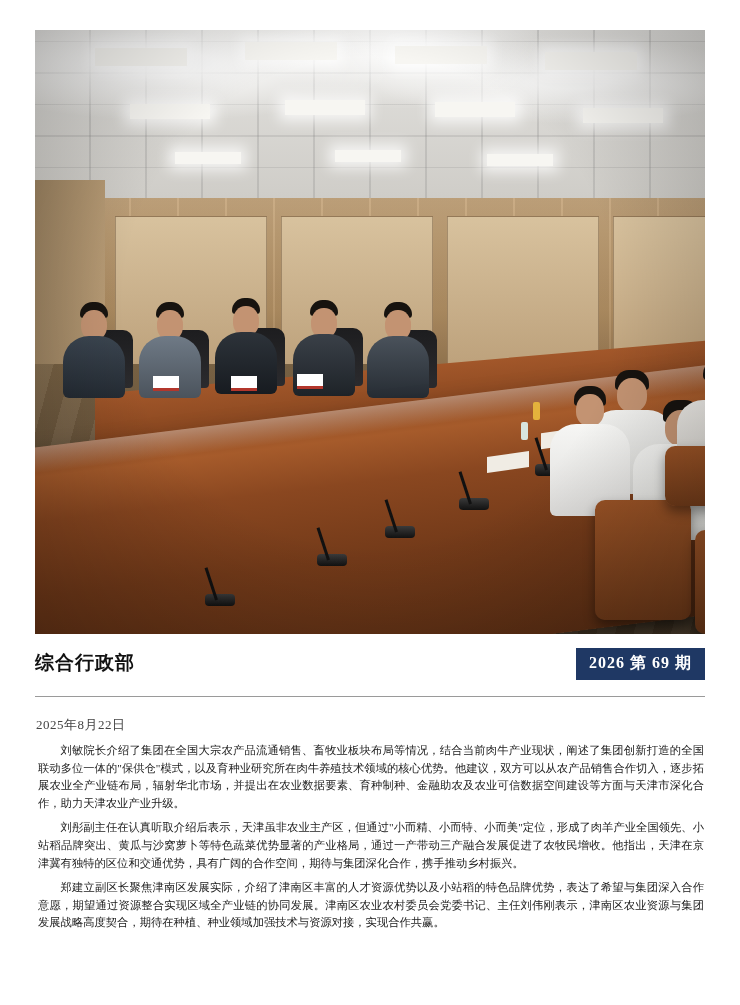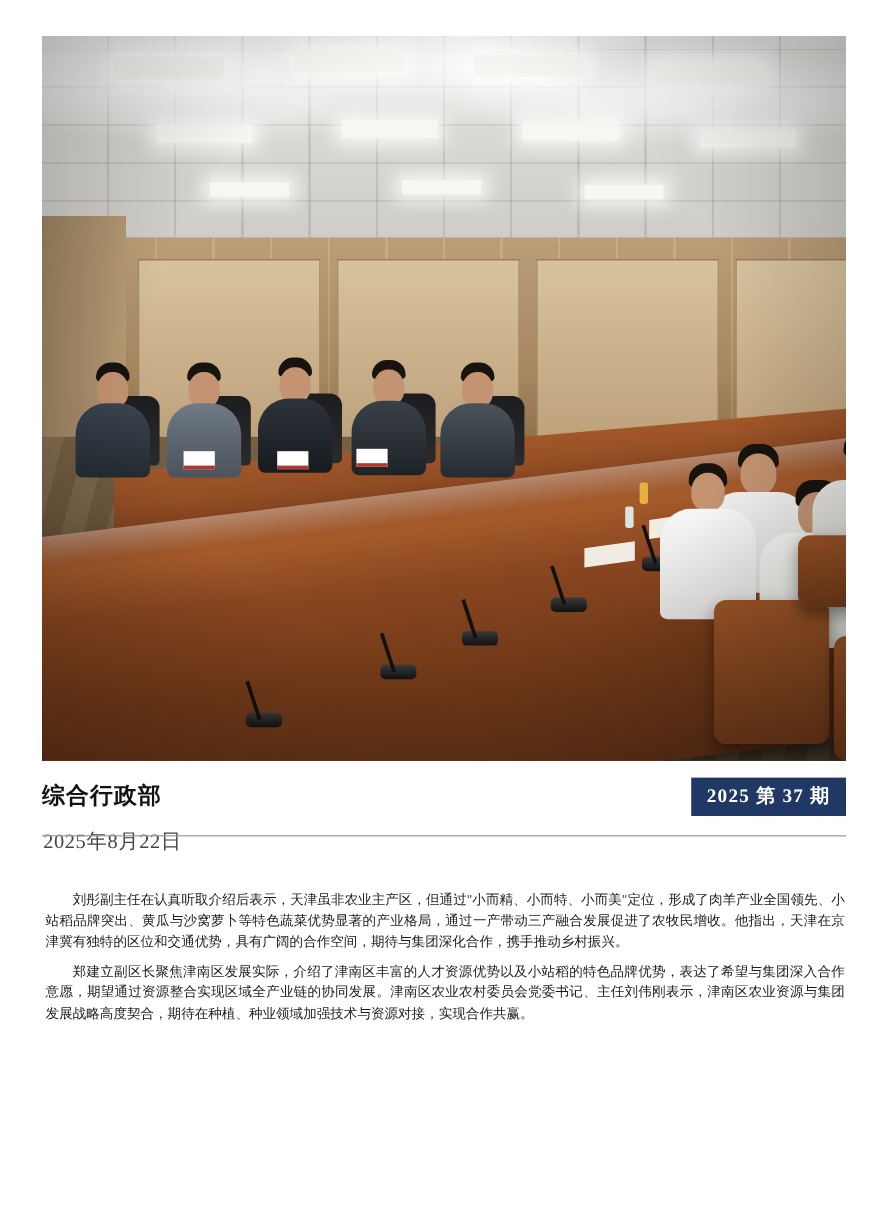--- a/index.html
+++ b/index.html
@@ -168,22 +168,22 @@
     left: 35px;
     top: 650px;
     font-size: 19px;
     font-weight: bold;
     letter-spacing: 1px;
     color: #111;
   }
   .dept-date {
     position: absolute;
     left: 36px;
-    top: 690px;
-    font-size: 17px;
+    top: 716px;
+    font-size: 13px;
     color: #444;
     letter-spacing: .5px;
   }
   .issue-badge {
     position: absolute;
     right: 35px;
     top: 648px;
     background: #1f3864;
     color: #fff;
     font-size: 16px;
@@ -365,23 +365,24 @@
       <div class="chair-wood" style="left:560px;top:470px;width:96px;height:120px;"></div>
       <div class="chair-wood" style="left:660px;top:500px;width:86px;height:104px;"></div>
       <div class="chair-wood" style="left:630px;top:416px;width:70px;height:60px;"></div>
 
       <div class="vignette"></div>
     </div>
   </div>
 
   <div class="dept">综合行政部</div>
   <div class="dept-date">2025年8月22日</div>
-  <div class="issue-badge">2025  第 37 期</div>
+  <div class="issue-badge">2026  第 69 期</div>
   <div class="rule"></div>
 
 
   <div class="body-text">
+    <p>刘敏院长介绍了集团在全国大宗农产品流通销售、畜牧业板块布局等情况，结合当前肉牛产业现状，阐述了集团创新打造的全国联动多位一体的"保供仓"模式，以及育种业研究所在肉牛养殖技术领域的核心优势。他建议，双方可以从农产品销售合作切入，逐步拓展农业全产业链布局，辐射华北市场，并提出在农业数据要素、育种制种、金融助农及农业可信数据空间建设等方面与天津市深化合作，助力天津农业产业升级。</p>
     <p>刘彤副主任在认真听取介绍后表示，天津虽非农业主产区，但通过"小而精、小而特、小而美"定位，形成了肉羊产业全国领先、小站稻品牌突出、黄瓜与沙窝萝卜等特色蔬菜优势显著的产业格局，通过一产带动三产融合发展促进了农牧民增收。他指出，天津在京津冀有独特的区位和交通优势，具有广阔的合作空间，期待与集团深化合作，携手推动乡村振兴。</p>
     <p>郑建立副区长聚焦津南区发展实际，介绍了津南区丰富的人才资源优势以及小站稻的特色品牌优势，表达了希望与集团深入合作意愿，期望通过资源整合实现区域全产业链的协同发展。津南区农业农村委员会党委书记、主任刘伟刚表示，津南区农业资源与集团发展战略高度契合，期待在种植、种业领域加强技术与资源对接，实现合作共赢。</p>
 
   </div>
 
 </div>
 
 </body></html>

